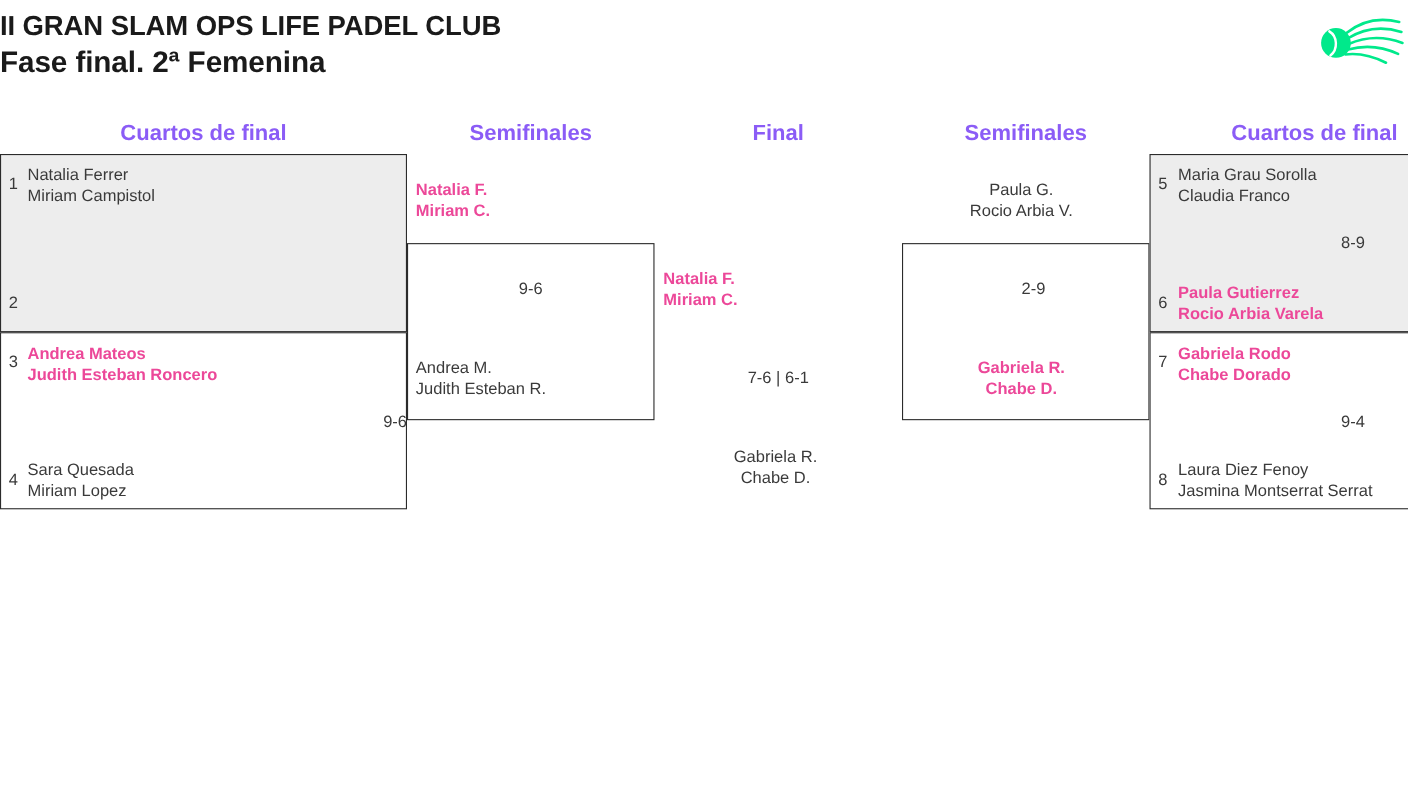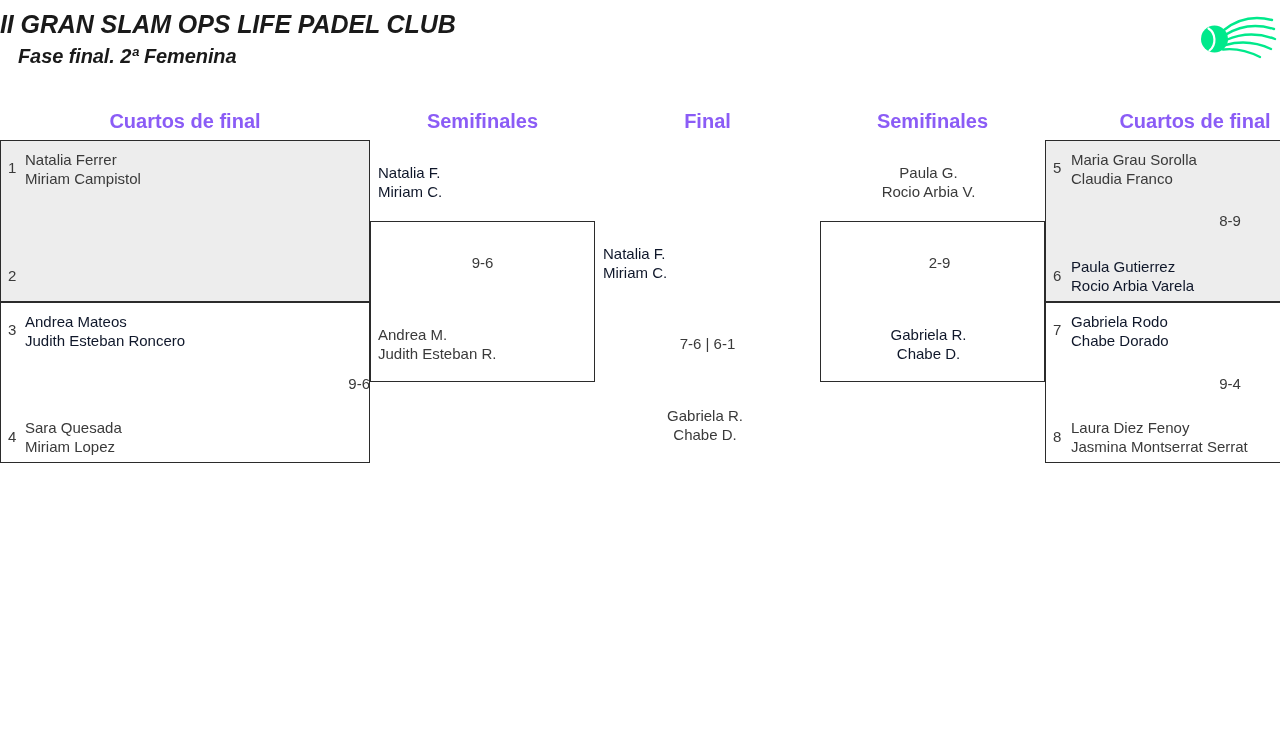--- a/index.html
+++ b/index.html
@@ -16,41 +16,39 @@
     color: #1a1a1a;
     position: relative;
   }
 
   
   #header {
     position: absolute;
     left: 0; top: 0;
     width: 1280px;
     height: 100px;
-    font-style: italic;
   }
   #title-block {
     position: absolute;
     left: 0px; top: 8px;
     width: 900px;
   }
   .title-line1 {
     font-size: 25px;
     font-weight: 600;
     line-height: 33px;
     letter-spacing: -0.1px;
     white-space: nowrap;
   }
   .title-line2 {
-    font-size: 20px;
+    font-size: 27px;
     font-weight: 600;
     line-height: 31px;
     letter-spacing: -0.1px;
     white-space: nowrap;
-    margin-left: 18px;
   }
   #logo {
     position: absolute;
     right: 0px; top: 8px;
     width: 86px; height: 56px;
   }
 
   
   .round-header {
     position: absolute;
@@ -81,22 +79,22 @@
 
   
   .players {
     position: absolute;
     font-size: 15px;
     line-height: 19px;
     color: #3a3a3a;
     white-space: nowrap;
   }
   .players.win {
-    color: #0f172a;
-    font-weight: 400;
+    color: #ec4899;
+    font-weight: 700;
   }
   .players.right { text-align: center; }
 
   
   .score {
     position: absolute;
     font-size: 15px;
     color: #3a3a3a;
     line-height: 17px;
     white-space: nowrap;

